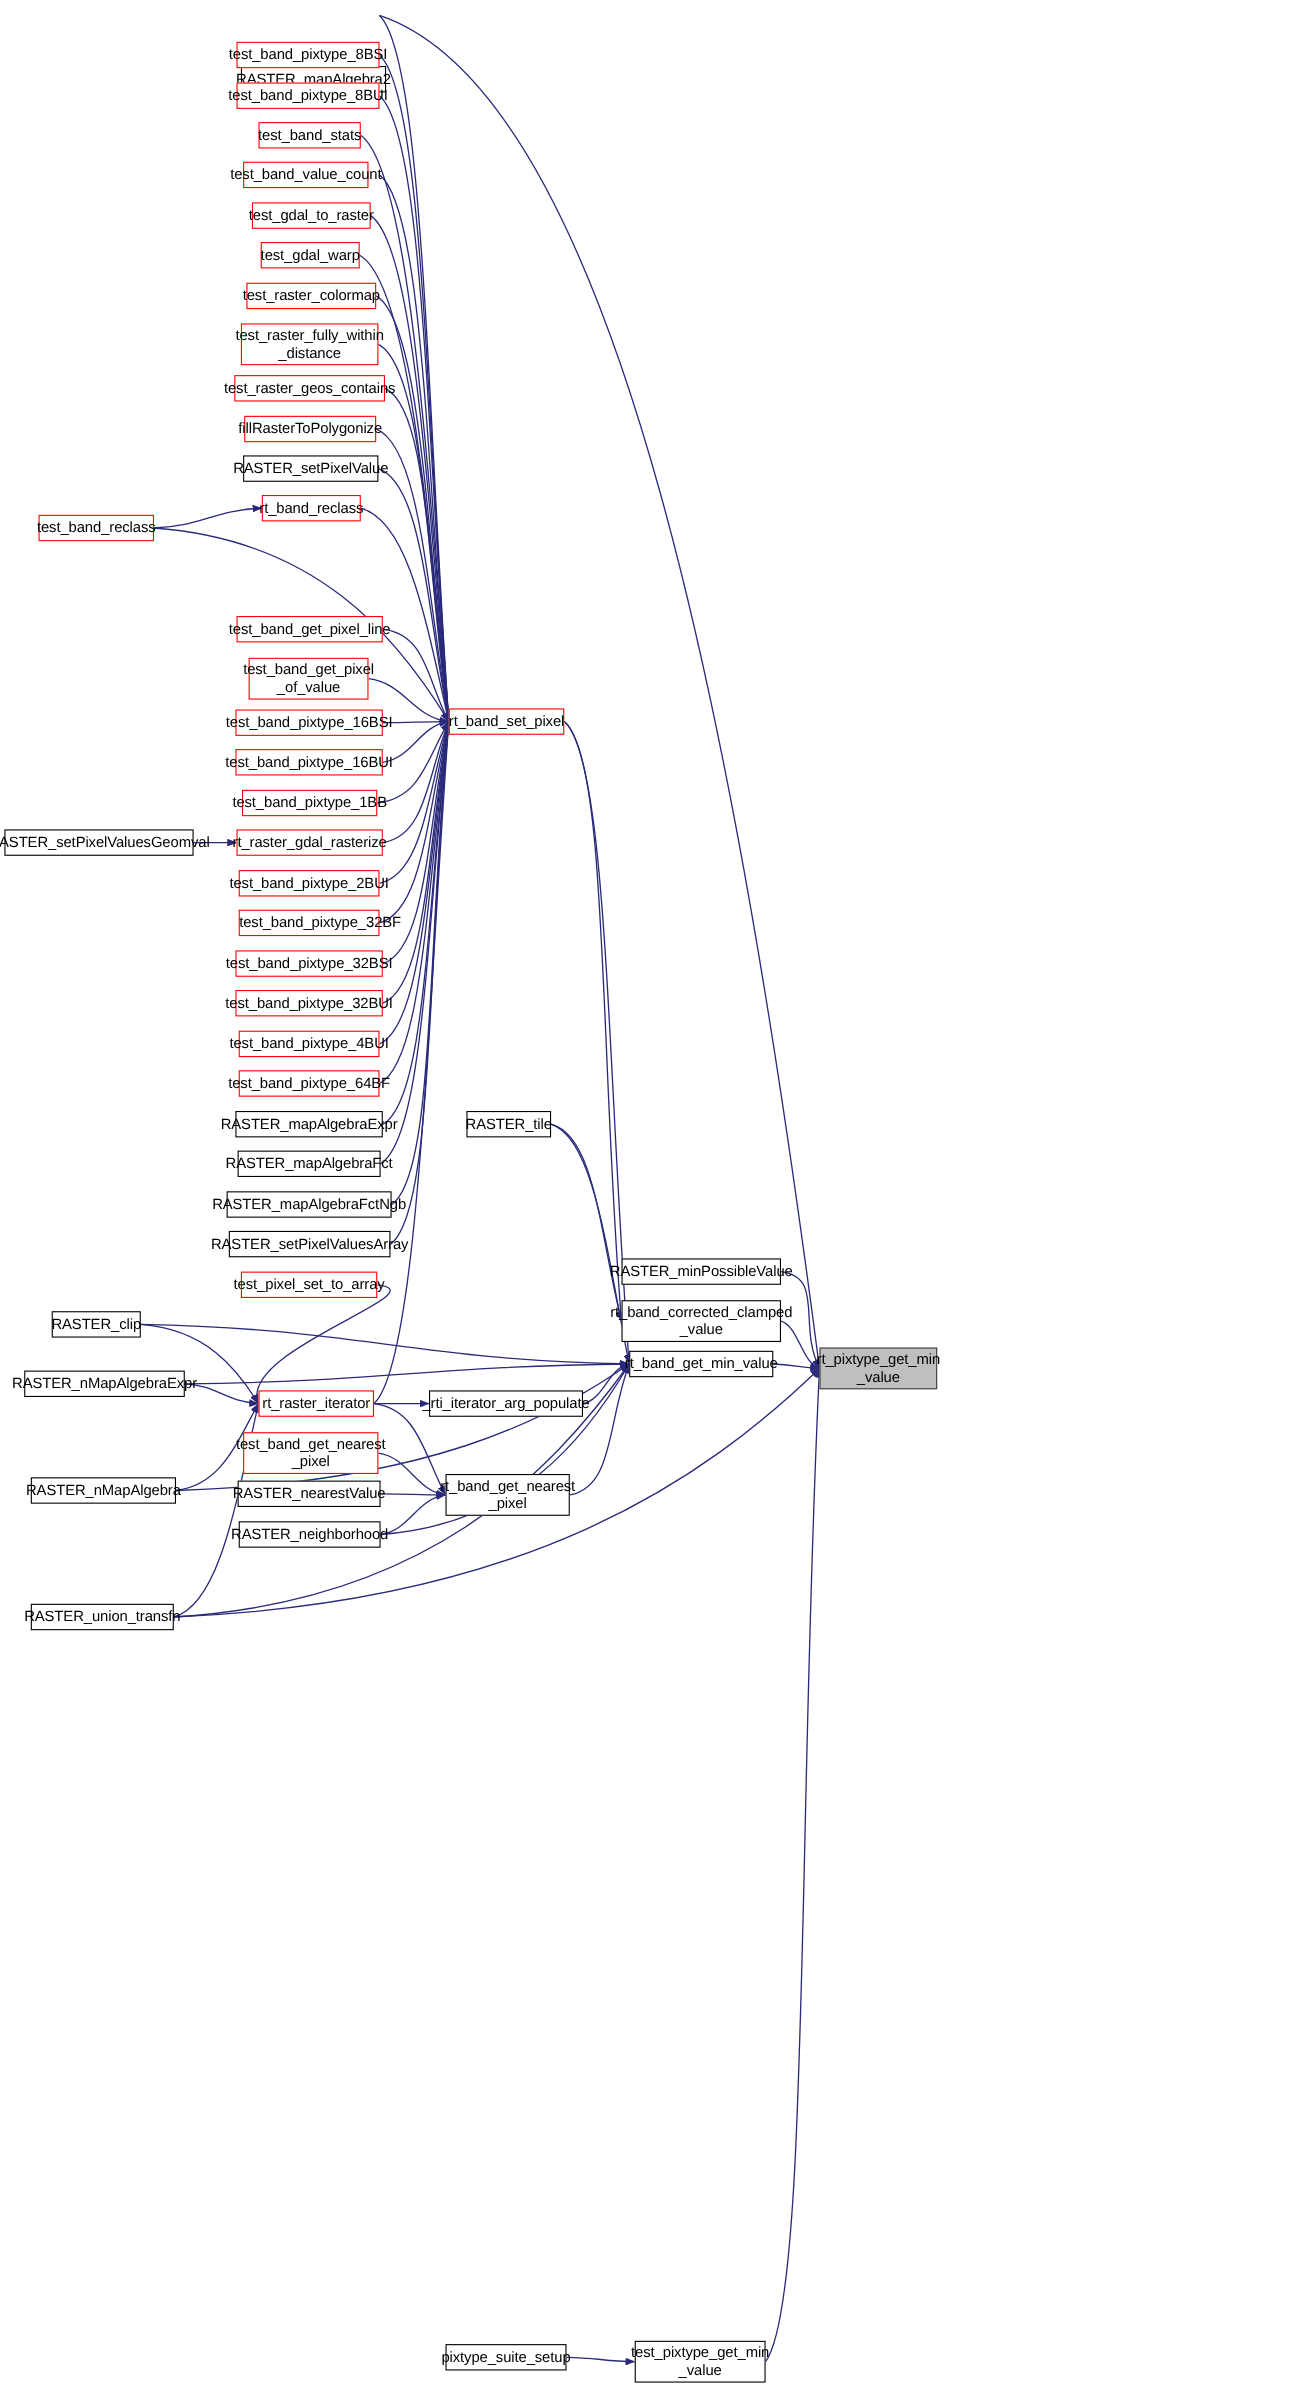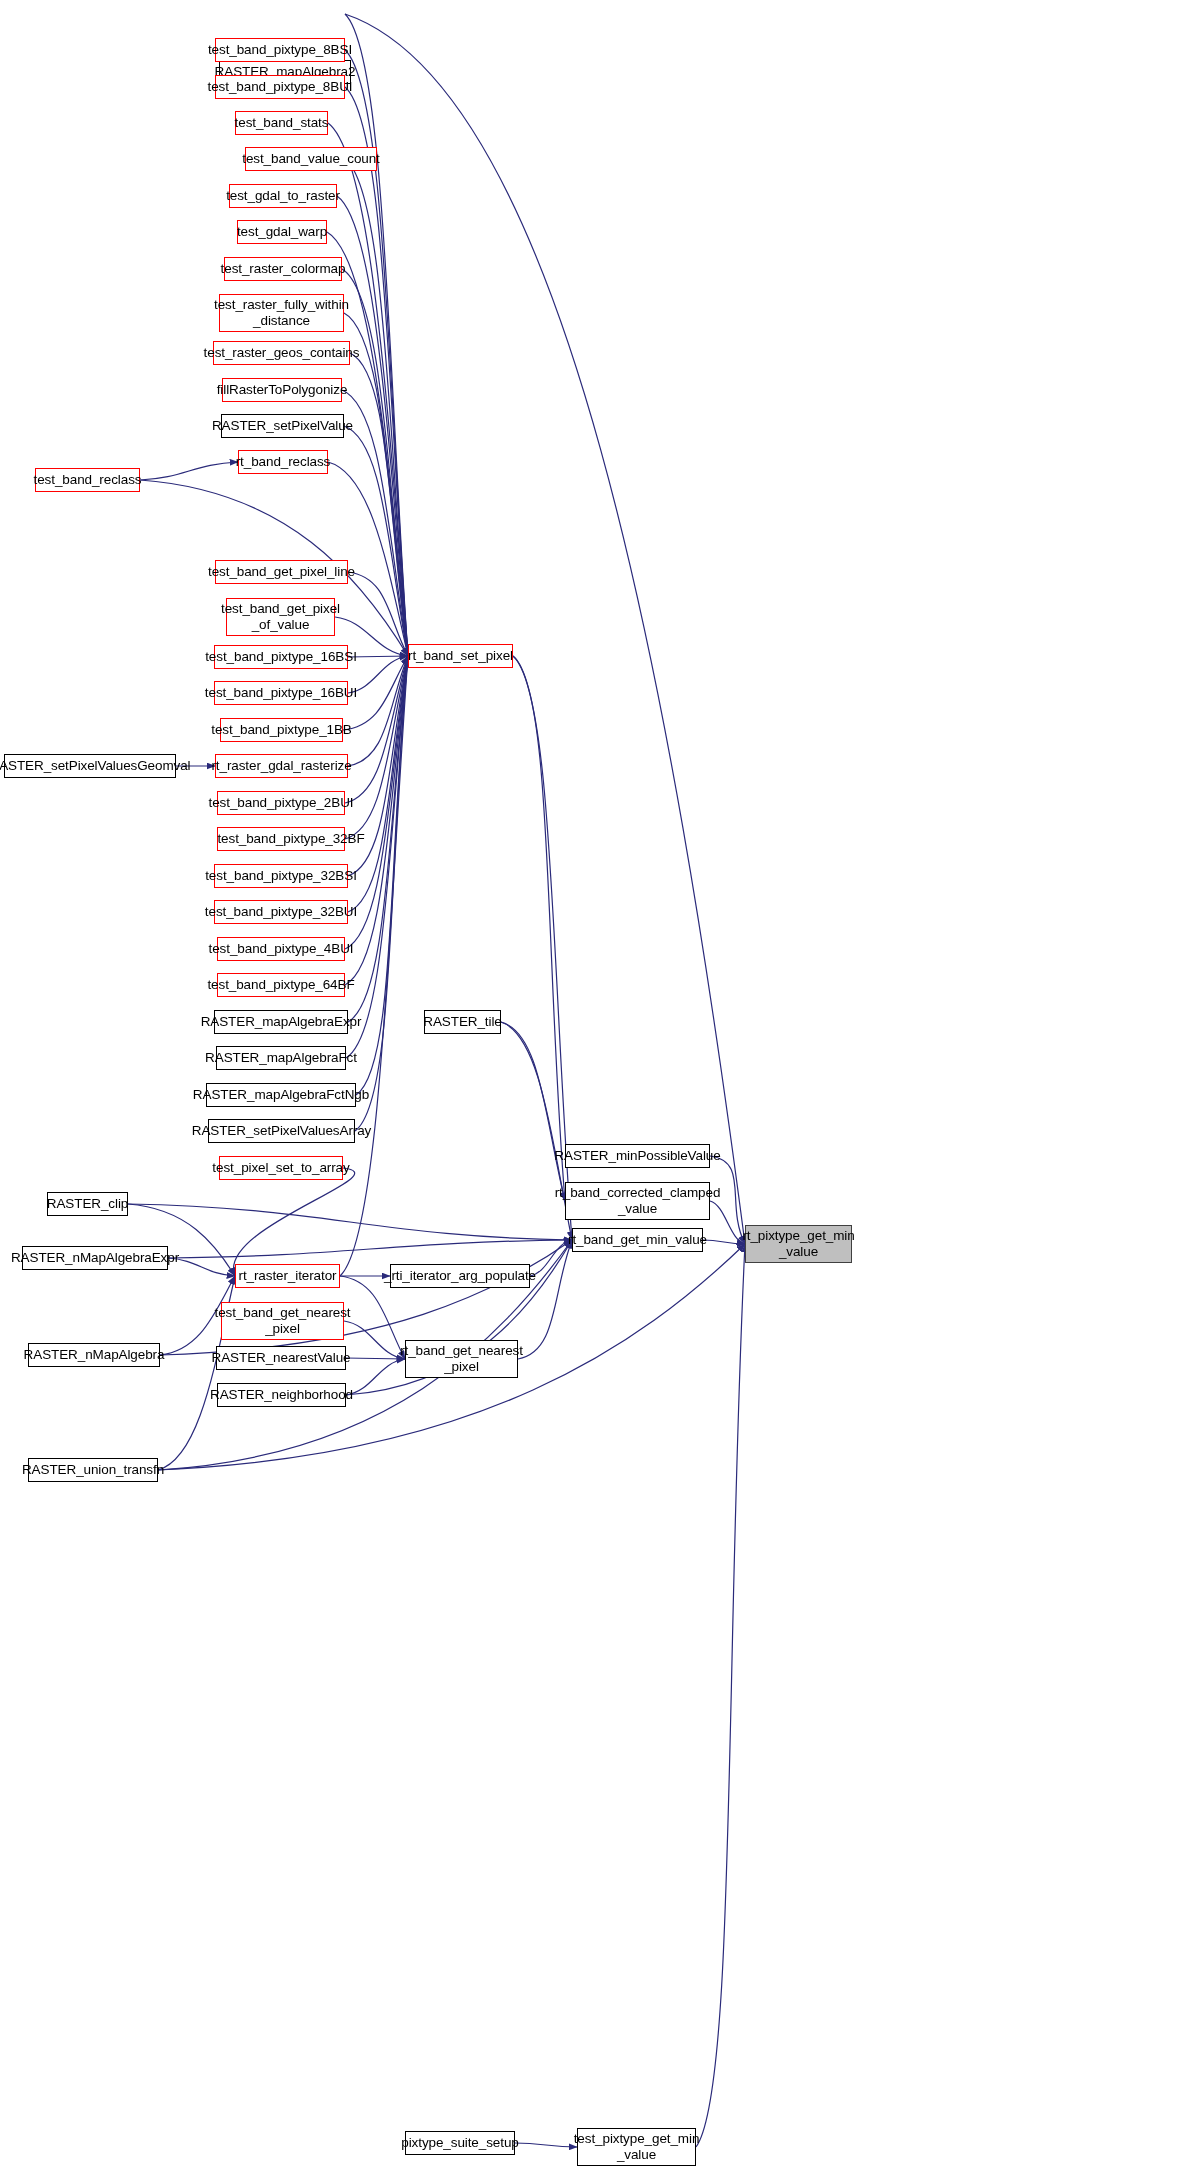--- a/index.html
+++ b/index.html
@@ -125,21 +125,21 @@
         <path d="M518,1359 C558,1351.86 552,1293.55 572,1240" fill="none" stroke="#2a2a7a" stroke-width="1.2" marker-end="url(#ah)"></path>
         <path d="M515,2143 C542.9,2143.4 549.1,2146.6 577,2147" fill="none" stroke="#2a2a7a" stroke-width="1.2" marker-end="url(#ah)"></path>
         <path d="M696,2147 C736,2092.82 725,1650.35 745,1244" fill="none" stroke="#2a2a7a" stroke-width="1.2" marker-end="url(#ah)"></path>
       </g>
   </svg>
   <div id="node-layer">
       <div class="node" style="left: 219px; top: 12px; width: 132px; height: 24px; margin-top: 48px;"><span>RASTER_mapAlgebra2</span></div>
       <div class="node red" style="left: 215px; top: 38px; width: 130px; height: 24px;"><span>test_band_pixtype_8BSI</span></div>
       <div class="node red" style="left: 215px; top: 75px; width: 130px; height: 24px;"><span>test_band_pixtype_8BUI</span></div>
       <div class="node red" style="left: 235px; top: 111px; width: 93px; height: 24px;"><span>test_band_stats</span></div>
-      <div class="node red" style="left: 221px; top: 147px; width: 132px; height: 24px; margin-left: 24px;"><span>test_band_value_count</span></div>
+      <div class="node red" style="left: 221px; top: 147px; width: 114px; height: 24px;"><span>test_band_value_count</span></div>
       <div class="node red" style="left: 229px; top: 184px; width: 108px; height: 24px;"><span>test_gdal_to_raster</span></div>
       <div class="node red" style="left: 237px; top: 220px; width: 90px; height: 24px;"><span>test_gdal_warp</span></div>
       <div class="node red" style="left: 224px; top: 257px; width: 118px; height: 24px;"><span>test_raster_colormap</span></div>
       <div class="node red" style="left: 219px; top: 294px; width: 125px; height: 38px;"><span>test_raster_fully_within
 _distance</span></div>
       <div class="node red" style="left: 213px; top: 341px; width: 137px; height: 24px;"><span>test_raster_geos_contains</span></div>
       <div class="node red" style="left: 222px; top: 378px; width: 120px; height: 24px;"><span>fillRasterToPolygonize</span></div>
       <div class="node" style="left: 221px; top: 414px; width: 123px; height: 24px;"><span>RASTER_setPixelValue</span></div>
       <div class="node red" style="left: 238px; top: 450px; width: 90px; height: 24px;"><span>rt_band_reclass</span></div>
       <div class="node red" style="left: 35px; top: 468px; width: 105px; height: 24px;"><span>test_band_reclass</span></div>

